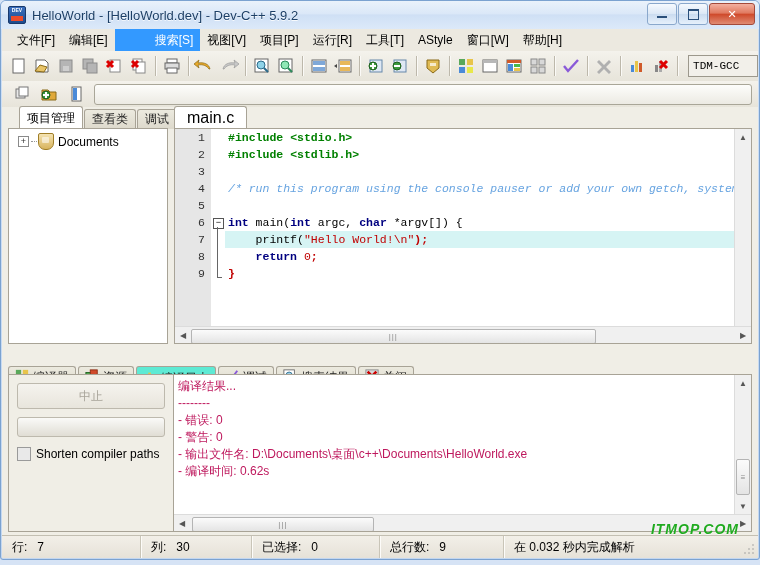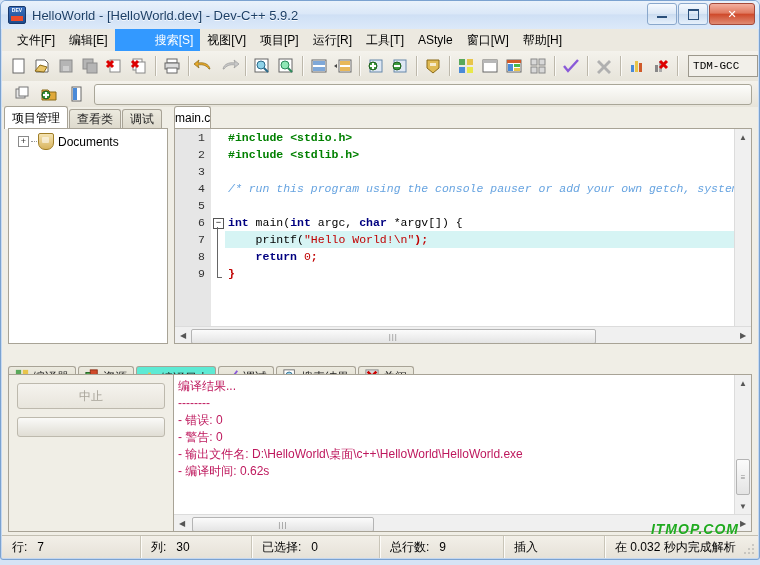--- a/index.html
+++ b/index.html
@@ -107,21 +107,21 @@
   .combo2{
     margin-left:5px;flex:1;height:19px;margin-right:6px;
     border:1px solid #a9a698;border-radius:3px;
     background:linear-gradient(to bottom,#fdfdfb,#eceae3);
   }
 
   
   .workarea{position:absolute;left:1px;top:106px;right:1px;height:243px;background:#f0eee6;}
 
   
-  .proj-tabs{position:absolute;left:2px;top:0px;height:22px;display:flex;align-items:flex-end;}
+  .proj-tabs{position:absolute;left:17px;top:0px;height:22px;display:flex;align-items:flex-end;}
   .ptab{
     height:19px;padding:0 7px;margin-right:1px;
     border:1px solid #a8a396;border-bottom:none;border-radius:3px 3px 0 0;
     background:linear-gradient(to bottom,#eceadf,#ddd9cc);
     display:flex;align-items:center;font-size:12px;color:#222;
   }
   .ptab.active{
     height:22px;background:#fff;border-color:#a8a396;color:#000;
   }
   .proj-body{
@@ -142,23 +142,23 @@
     border:1px solid #a07e27;
     border-radius:2px 2px 7px 7px;position:relative;
   }
   .shield:after{content:"";position:absolute;left:3px;top:3px;width:7px;height:6px;
     background:#fff;opacity:.55;border-radius:1px;}
 
   
   .edit-tabs{position:absolute;left:172px;top:0px;right:6px;height:22px;
     display:flex;align-items:flex-end;}
   .etab{
-    height:22px;padding:0 0;
+    height:22px;padding:0 12px;
     border:1px solid #a8a396;border-bottom:none;border-radius:3px 3px 0 0;
-    background:#fff;display:flex;align-items:center;font-size:12px;color:#000;
+    background:#fff;display:flex;align-items:center;font-size:16px;color:#000;
   }
   .edit-body{
     position:absolute;left:172px;top:21px;right:6px;bottom:6px;
     background:#fff;border:1px solid #a8a396;overflow:hidden;
   }
   .gutter{
     position:absolute;left:0;top:0;bottom:17px;width:36px;
     background:#e6e6e6;border-right:1px solid #d0d0d0;
   }
   .gutter-num{
@@ -601,23 +601,27 @@
               <path d="M3 3l10 10M13 3L3 13" stroke="#c00" stroke-width="3"></path>
             </svg></span>
         <span>关闭</span>
       </div>
     </div>
 
     <div class="bbody">
       <div class="b-left">
         <div class="btn-abort">中止</div>
         <div class="progress"></div>
+        <div class="chk-row">
+          <span class="chk"></span>
+          <span>Shorten compiler paths</span>
+        </div>
       </div>
       <div class="b-log">
-        <div class="logtext" id="logtext"><div>编译结果...</div><div>--------</div><div>- 错误: 0</div><div>- 警告: 0</div><div>- 输出文件名: D:\HelloWorld\桌面\c++\HelloWorld\HelloWorld.exe</div><div>- 编译时间: 0.62s</div></div>
+        <div class="logtext" id="logtext"><div>编译结果...</div><div>--------</div><div>- 错误: 0</div><div>- 警告: 0</div><div>- 输出文件名: D:\Documents\桌面\c++\Documents\HelloWorld.exe</div><div>- 编译时间: 0.62s</div></div>
         <div class="vscroll" style="bottom:17px">
           <div class="vs-arrow">▲</div>
           <div style="position:absolute;left:1px;right:1px;top:84px;height:34px;background:linear-gradient(to bottom,#fbfbfb,#e4e4e4);border:1px solid #b4b4b4;border-radius:2px;display:flex;align-items:center;justify-content:center;color:#8a8a8a;font-size:8px;">≡</div>
           <div class="vs-arrow" style="position:absolute;bottom:0;left:0;right:0">▼</div>
         </div>
         <div class="hscroll">
           <div class="hs-arrow">◀</div>
           <div class="hs-track">
             <div class="hs-thumb" style="width:33%;left:2px">|||</div>
           </div>
@@ -637,23 +641,20 @@
       <span>30</span>
     </div>
     <div class="sb-cell" style="width:107px">
       <span class="lab">已选择:</span>
       <span>0</span>
     </div>
     <div class="sb-cell" style="width:103px">
       <span class="lab">总行数:</span>
       <span>9</span>
     </div>
-    <div class="sb-cell" style="width:80px">
-      <span class="lab">插入</span>
-    </div>
     <div class="sb-cell" style="border-right:none;box-shadow:none">
       <span class="lab">在 0.032 秒内完成解析</span>
     </div>
     <svg class="grip" viewBox="0 0 12 12">
       <circle cx="10" cy="2" r="1" fill="#999"></circle>
         <circle cx="6" cy="6" r="1" fill="#999"></circle>
       <circle cx="10" cy="6" r="1" fill="#999"></circle>
         <circle cx="2" cy="10" r="1" fill="#999"></circle>
       <circle cx="6" cy="10" r="1" fill="#999"></circle>
         <circle cx="10" cy="10" r="1" fill="#999"></circle>

